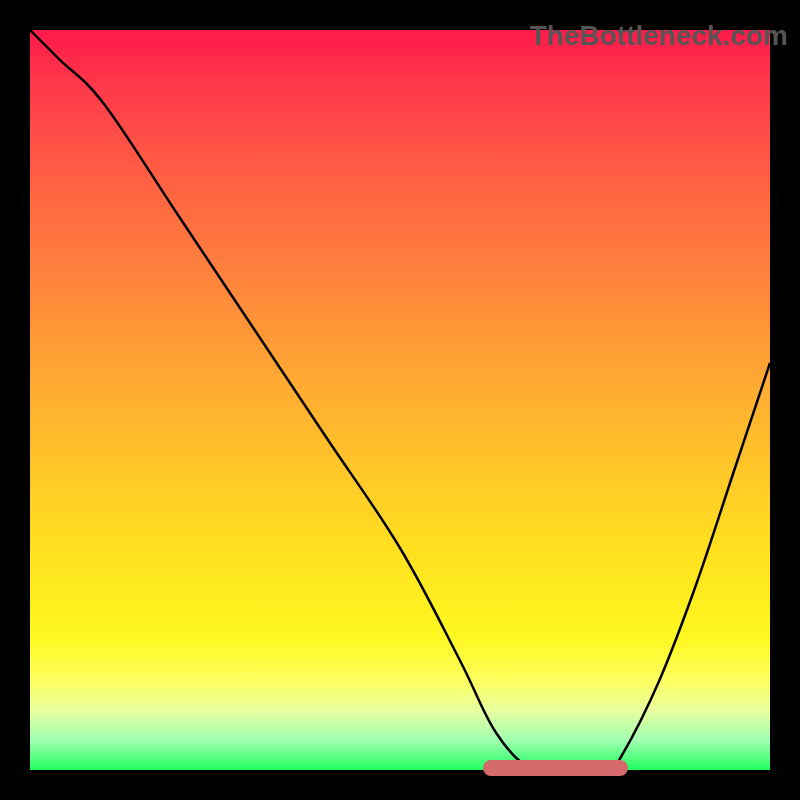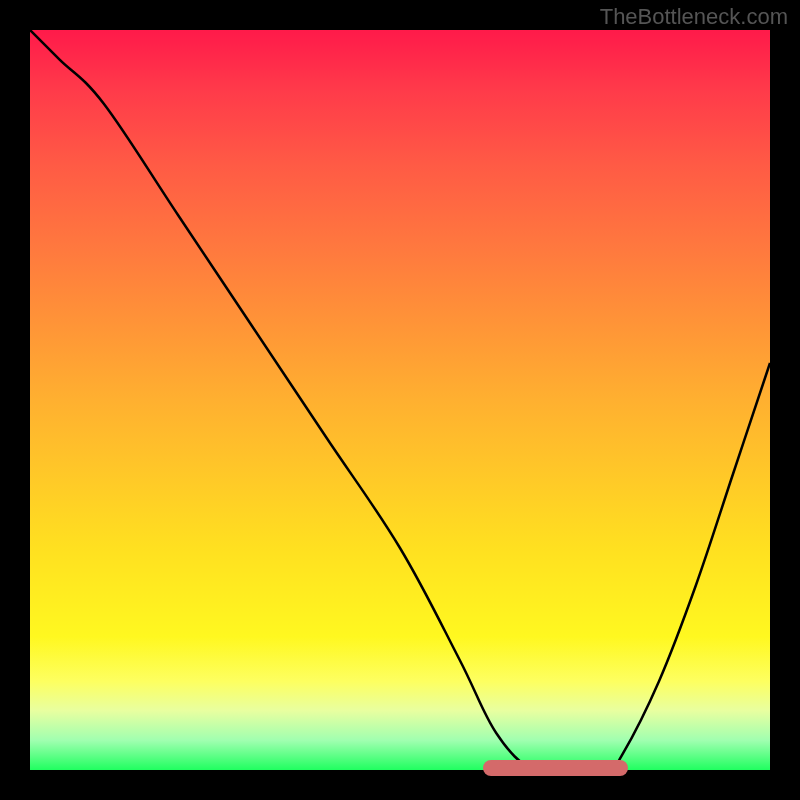--- a/index.html
+++ b/index.html
@@ -6,25 +6,25 @@
   body {
     width: 800px;
     height: 800px;
     background: #000;
     position: relative;
     font-family: Arial, sans-serif;
     overflow: hidden;
   }
   .watermark {
     position: absolute;
-    top: 4px;
+    top: 20px;
     right: 12px;
     color: #555;
-    font-size: 22px;
-    font-weight: normal;
+    font-size: 28px;
+    font-weight: bold;
     z-index: 10;
   }
   .plot-area {
     position: absolute;
     left: 30px;
     top: 30px;
     width: 740px;
     height: 740px;
     background: linear-gradient(to bottom,
       #ff1a4a 0%,

